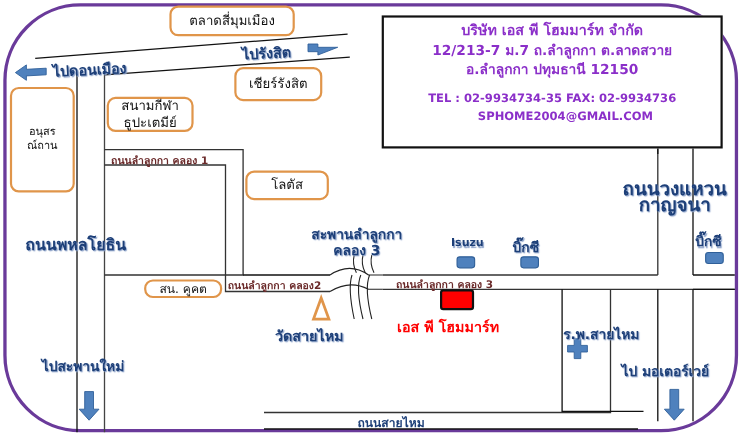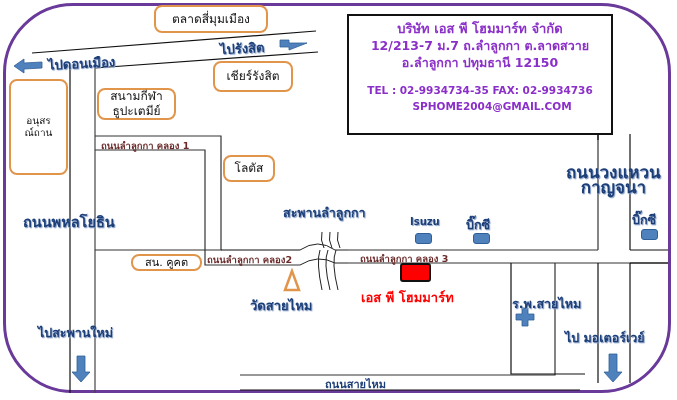--- a/index.html
+++ b/index.html
@@ -4,21 +4,21 @@
 <style>
   html,body{margin:0;padding:0;background:#fff;}
   body{width:677px;height:400px;position:relative;overflow:hidden;font-family:"DejaVu Sans",sans-serif;}
   .frame{position:absolute;left:3px;top:3px;width:668px;height:390px;border:3px solid #6a3a9a;border-radius:70px;box-sizing:border-box;}
   svg.roads{position:absolute;left:0;top:0;}
   .lbl{position:absolute;white-space:nowrap;}
   .place{position:absolute;border:2.5px solid #e0954a;border-radius:8px;background:#fff;box-sizing:border-box;
          display:flex;align-items:center;justify-content:center;text-align:center;font-size:11px;color:#111;line-height:1.25;}
   .road-big{color:#1d3f78;font-weight:bold;text-shadow:1px 1px 1px #8aa0c8;}
   .road-small{color:#6b2a2a;font-weight:bold;font-size:9.5px;}
-  .infobox{position:absolute;left:347px;top:14px;width:266px;height:121px;border:2.5px solid #111;box-sizing:border-box;background:#fff;
+  .infobox{position:absolute;left:347px;top:14px;width:310px;height:121px;border:2.5px solid #111;box-sizing:border-box;background:#fff;
            text-align:center;color:#8b2fc9;font-weight:bold;}
   .infobox .l1{font-size:13px;margin-top:4px;line-height:17px;}
   .infobox .l2{font-size:12.5px;line-height:17px;}
   .infobox .l4{font-size:10.5px;line-height:16px;margin-top:11px;}
   .infobox .l5{font-size:10.5px;line-height:16px;padding-left:24px;}
   .poi{position:absolute;width:17px;height:11px;background:#4f81bd;border:1.5px solid #2f5f98;border-radius:3px;box-sizing:border-box;}
   .dest{position:absolute;left:400px;top:263px;width:31px;height:19px;background:#ff0000;border:2px solid #111;border-radius:3px;box-sizing:border-box;}
 </style>
 </head>
 <body>
@@ -90,21 +90,21 @@
       <div>อนุสร</div>
       <div>ณ์ถาน</div>
     </div>
 </div>
 <div class="place" style="left:97px;top:88px;width:79px;height:32px;font-size:12px;">
   <div>
       <div>สนามกีฬา</div>
       <div>ธูปะเตมีย์</div>
     </div>
 </div>
-<div class="place" style="left:223px;top:155px;width:52px;height:27px;font-size:12px;">
+<div class="place" style="left:223px;top:155px;width:76px;height:27px;font-size:12px;">
   <span>โลตัส</span>
 </div>
 <div class="place" style="left:131px;top:254px;width:71px;height:17px;font-size:11px;">
   <span>สน. คูคต</span>
 </div>
 
 <div class="infobox">
   <div class="l1">บริษัท เอส พี โฮมมาร์ท จำกัด</div>
   <div class="l2">12/213-7 ม.7 ถ.ลำลูกกา ต.ลาดสวาย</div>
   <div class="l2">อ.ลำลูกกา ปทุมธานี 12150</div>
@@ -121,20 +121,21 @@
 <div class="lbl road-small" style="left:360px;top:251px;">ถนนลำลูกกา คลอง 3</div>
 <div class="lbl road-big" style="left:566px;top:165px;font-size:17px;text-align:center;line-height:15px;">
   <div>ถนนวงแหวน</div>
   <div>กาญจนา</div>
 </div>
 <div class="lbl road-big" style="left:565px;top:328px;font-size:12.5px;">ไป มอเตอร์เวย์</div>
 <div class="lbl road-small" style="left:325px;top:375px;font-size:11px;color:#1d3f78;">ถนนสายไหม</div>
 
 <div class="lbl road-big" style="left:283px;top:205px;font-size:12.5px;text-align:center;line-height:15px;">
   <div>สะพานลำลูกกา</div>
+  <div>คลอง 3</div>
 </div>
 <div class="lbl road-big" style="left:410px;top:216px;font-size:10px;">Isuzu</div>
 <div class="poi" style="left:415px;top:233px;"></div>
 <div class="lbl road-big" style="left:466px;top:215px;font-size:12.5px;">บิ๊กซี</div>
 <div class="poi" style="left:473px;top:233px;"></div>
 <div class="lbl road-big" style="left:632px;top:210px;font-size:12.5px;">บิ๊กซี</div>
 <div class="poi" style="left:641px;top:229px;"></div>
 <div class="lbl road-big" style="left:250px;top:295px;font-size:13px;">วัดสายไหม</div>
 <div class="lbl road-big" style="left:512px;top:294px;font-size:12.5px;">ร.พ.สายไหม</div>
 

